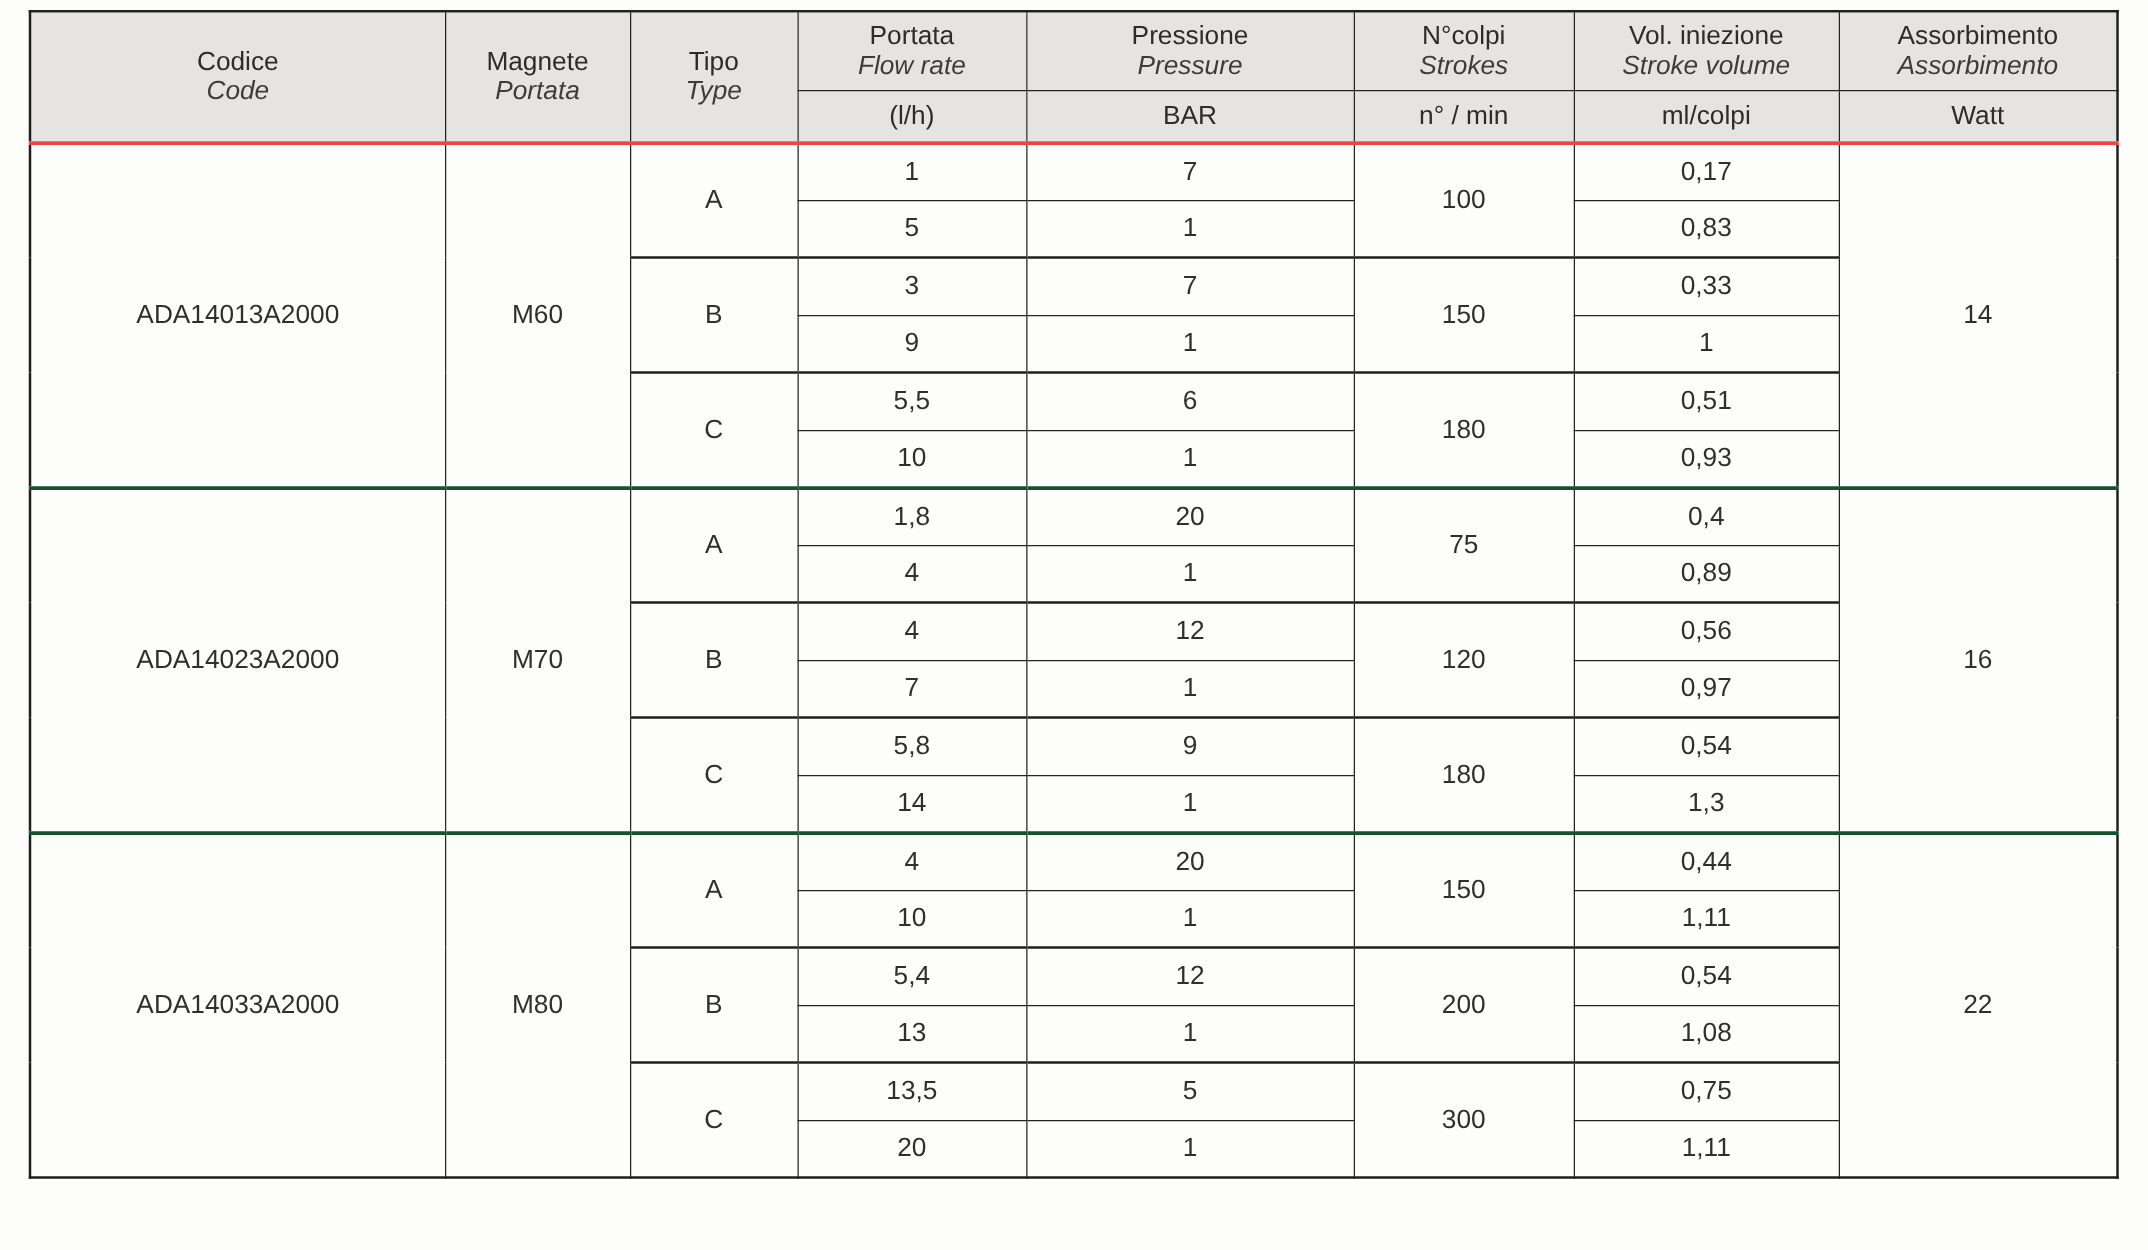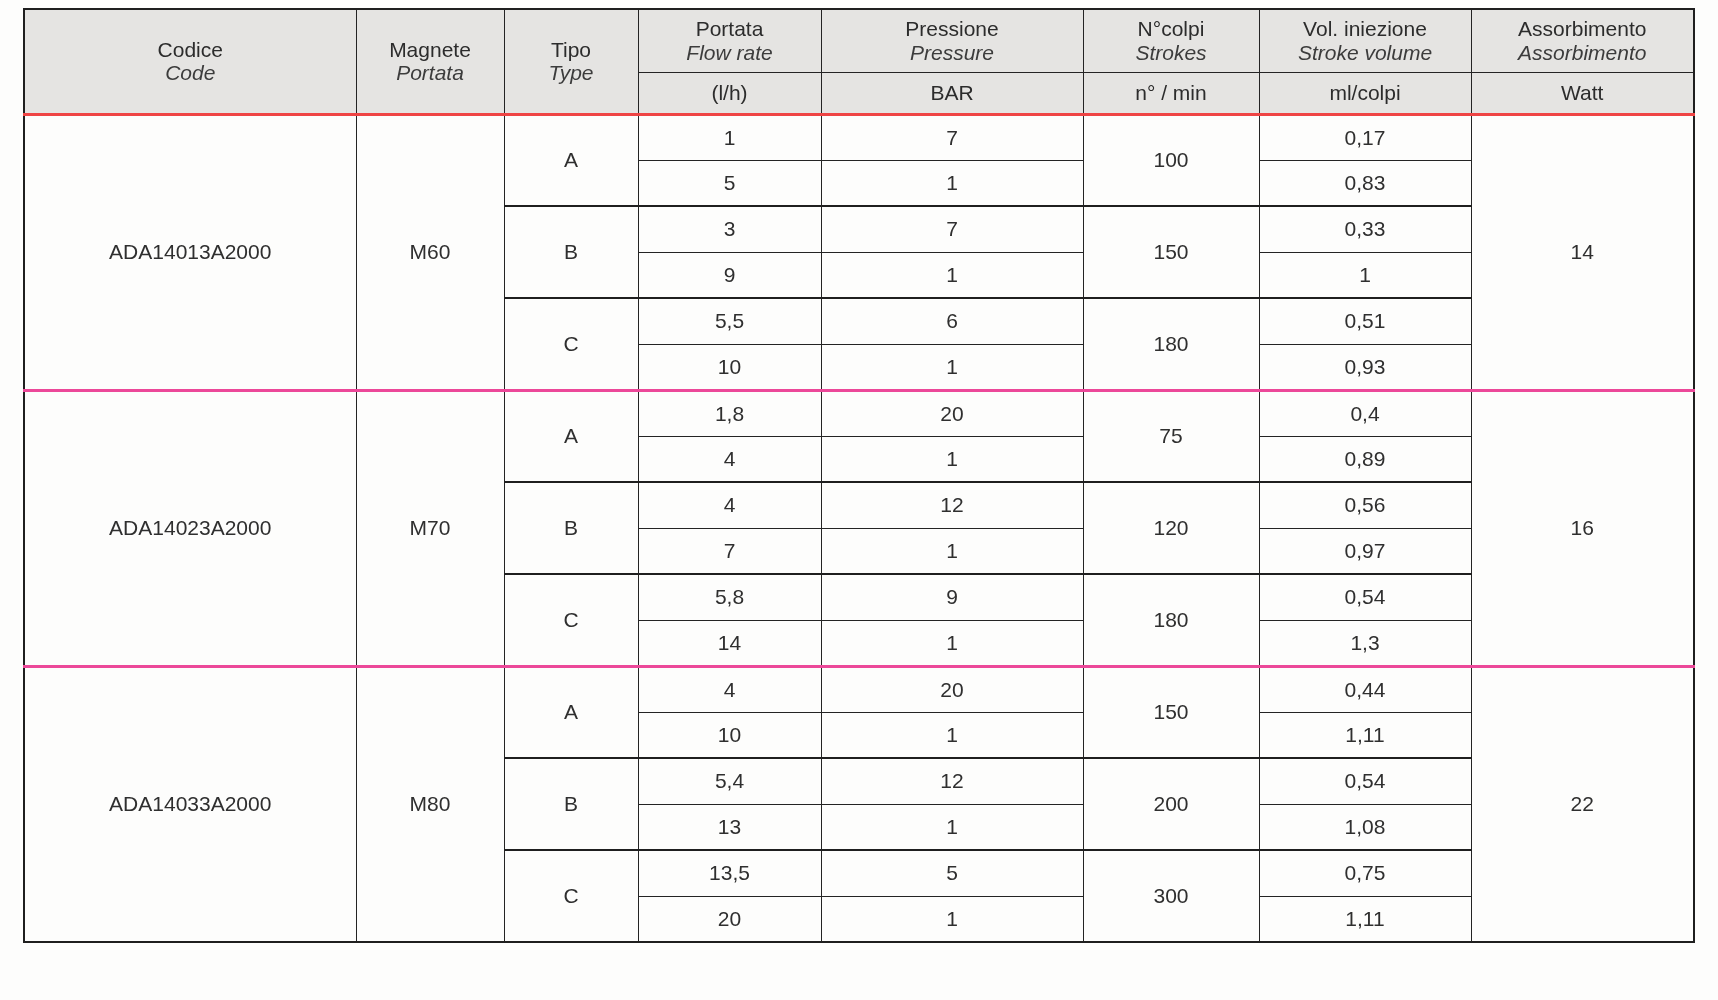--- a/index.html
+++ b/index.html
@@ -33,21 +33,21 @@
   .perf .hname{line-height:1.12;}
   .perf .hname .l1{display:block;}
   .perf .hname .l2{display:block;font-style:italic;color:#3c3c3c;}
   .perf tr.hrow1{height:63px;}
   .perf tr.hrow2{height:42px;}
   
   .perf tbody tr{height:46px;}
   .perf td{color:#2f2f2f;}
   
   .perf td.tsep{border-top:2px solid #1f1f1f;}
-  .perf td.bsep{border-top:3px solid #ec4899;}
+  .perf td.bsep{border-top:3px solid #14532d;}
 </style>
 </head>
 <body>
 
 <div class="page">
 
 
   <table class="perf">
     <colgroup>
       <col style="width:332px">

